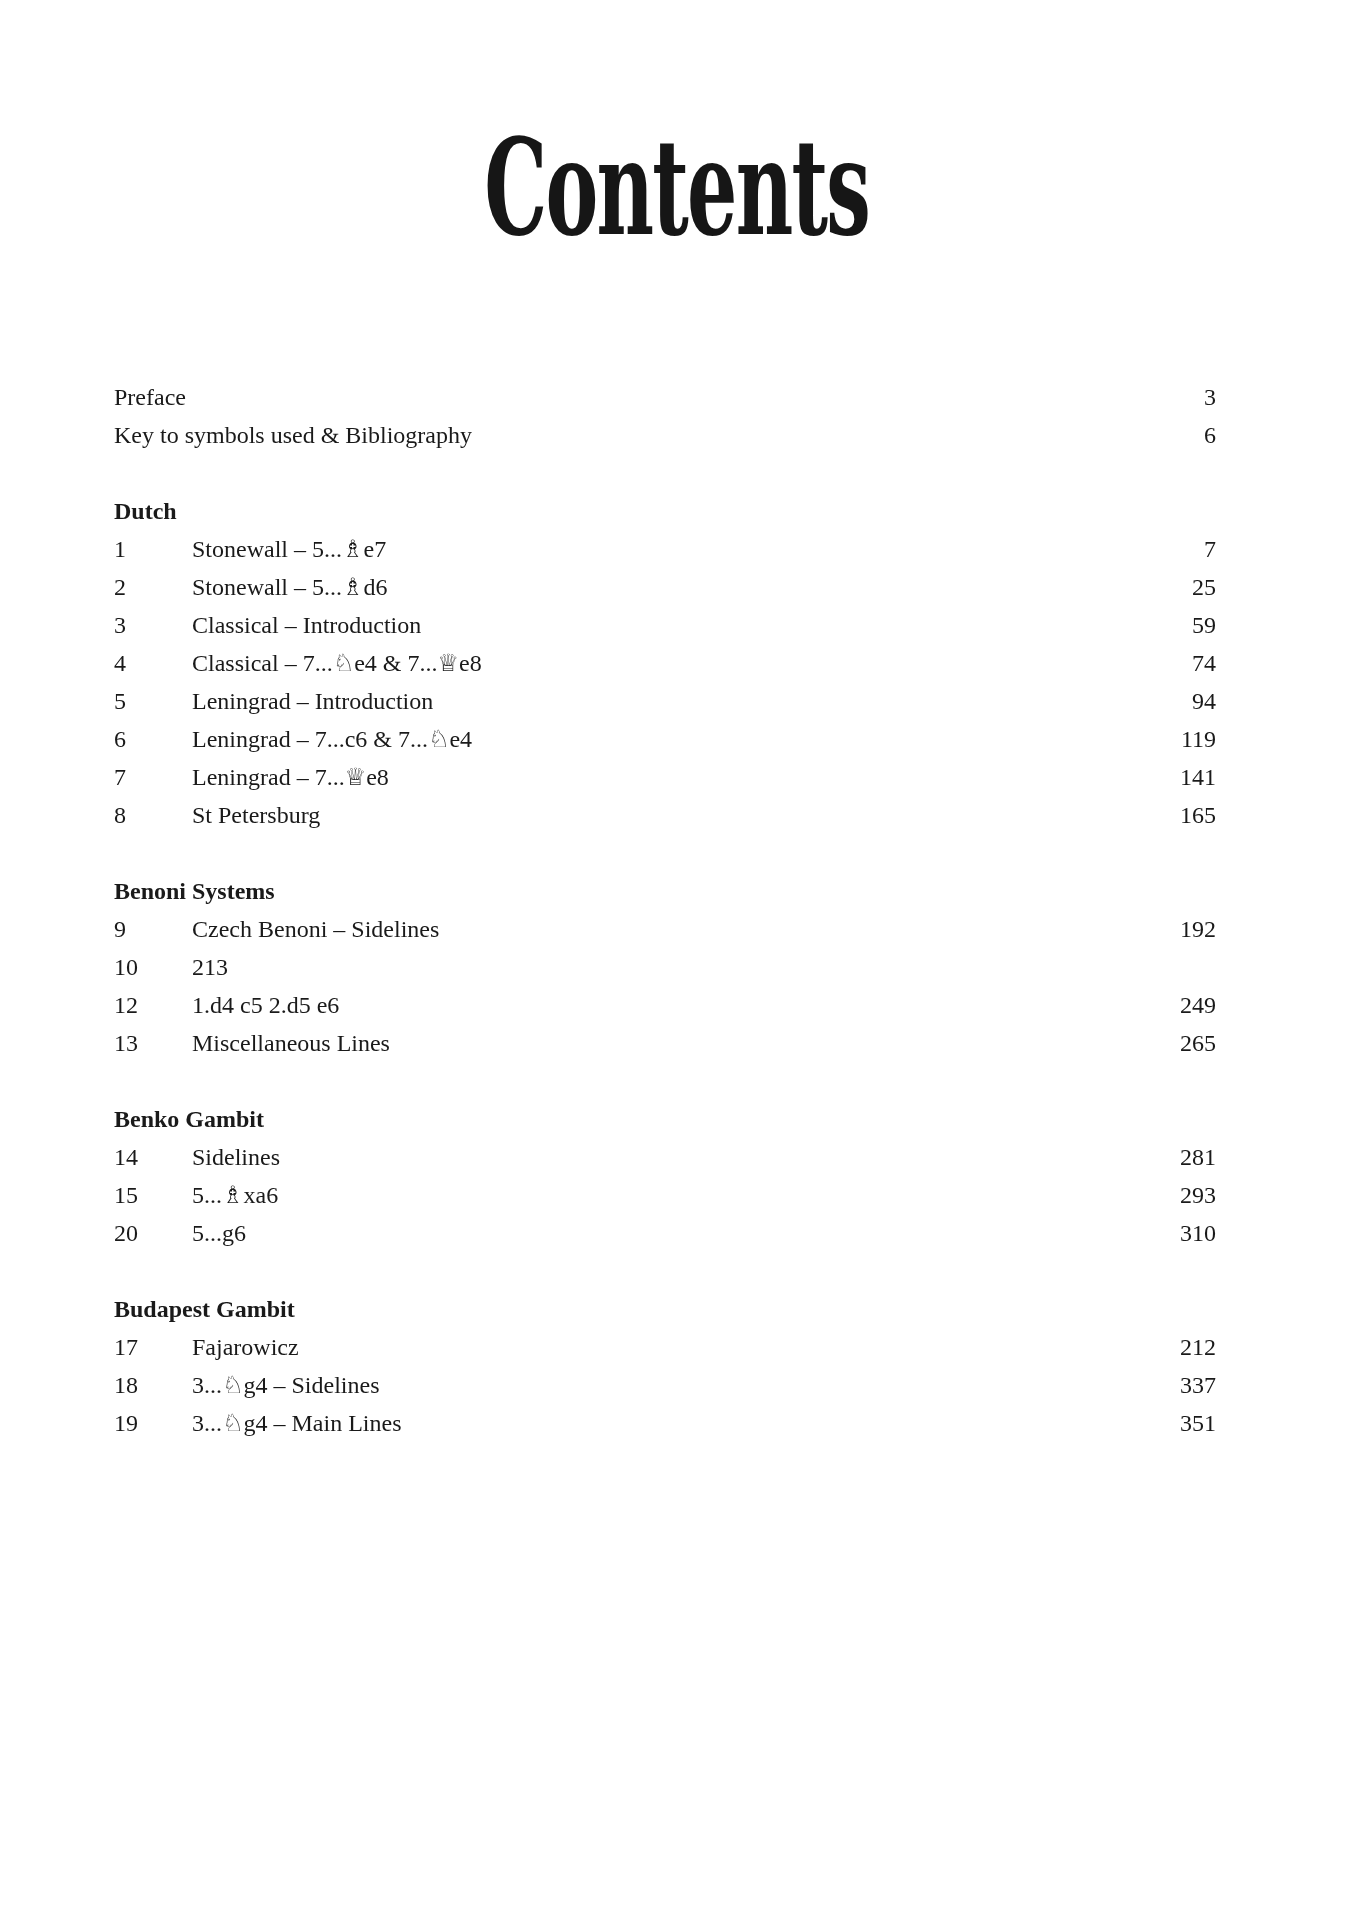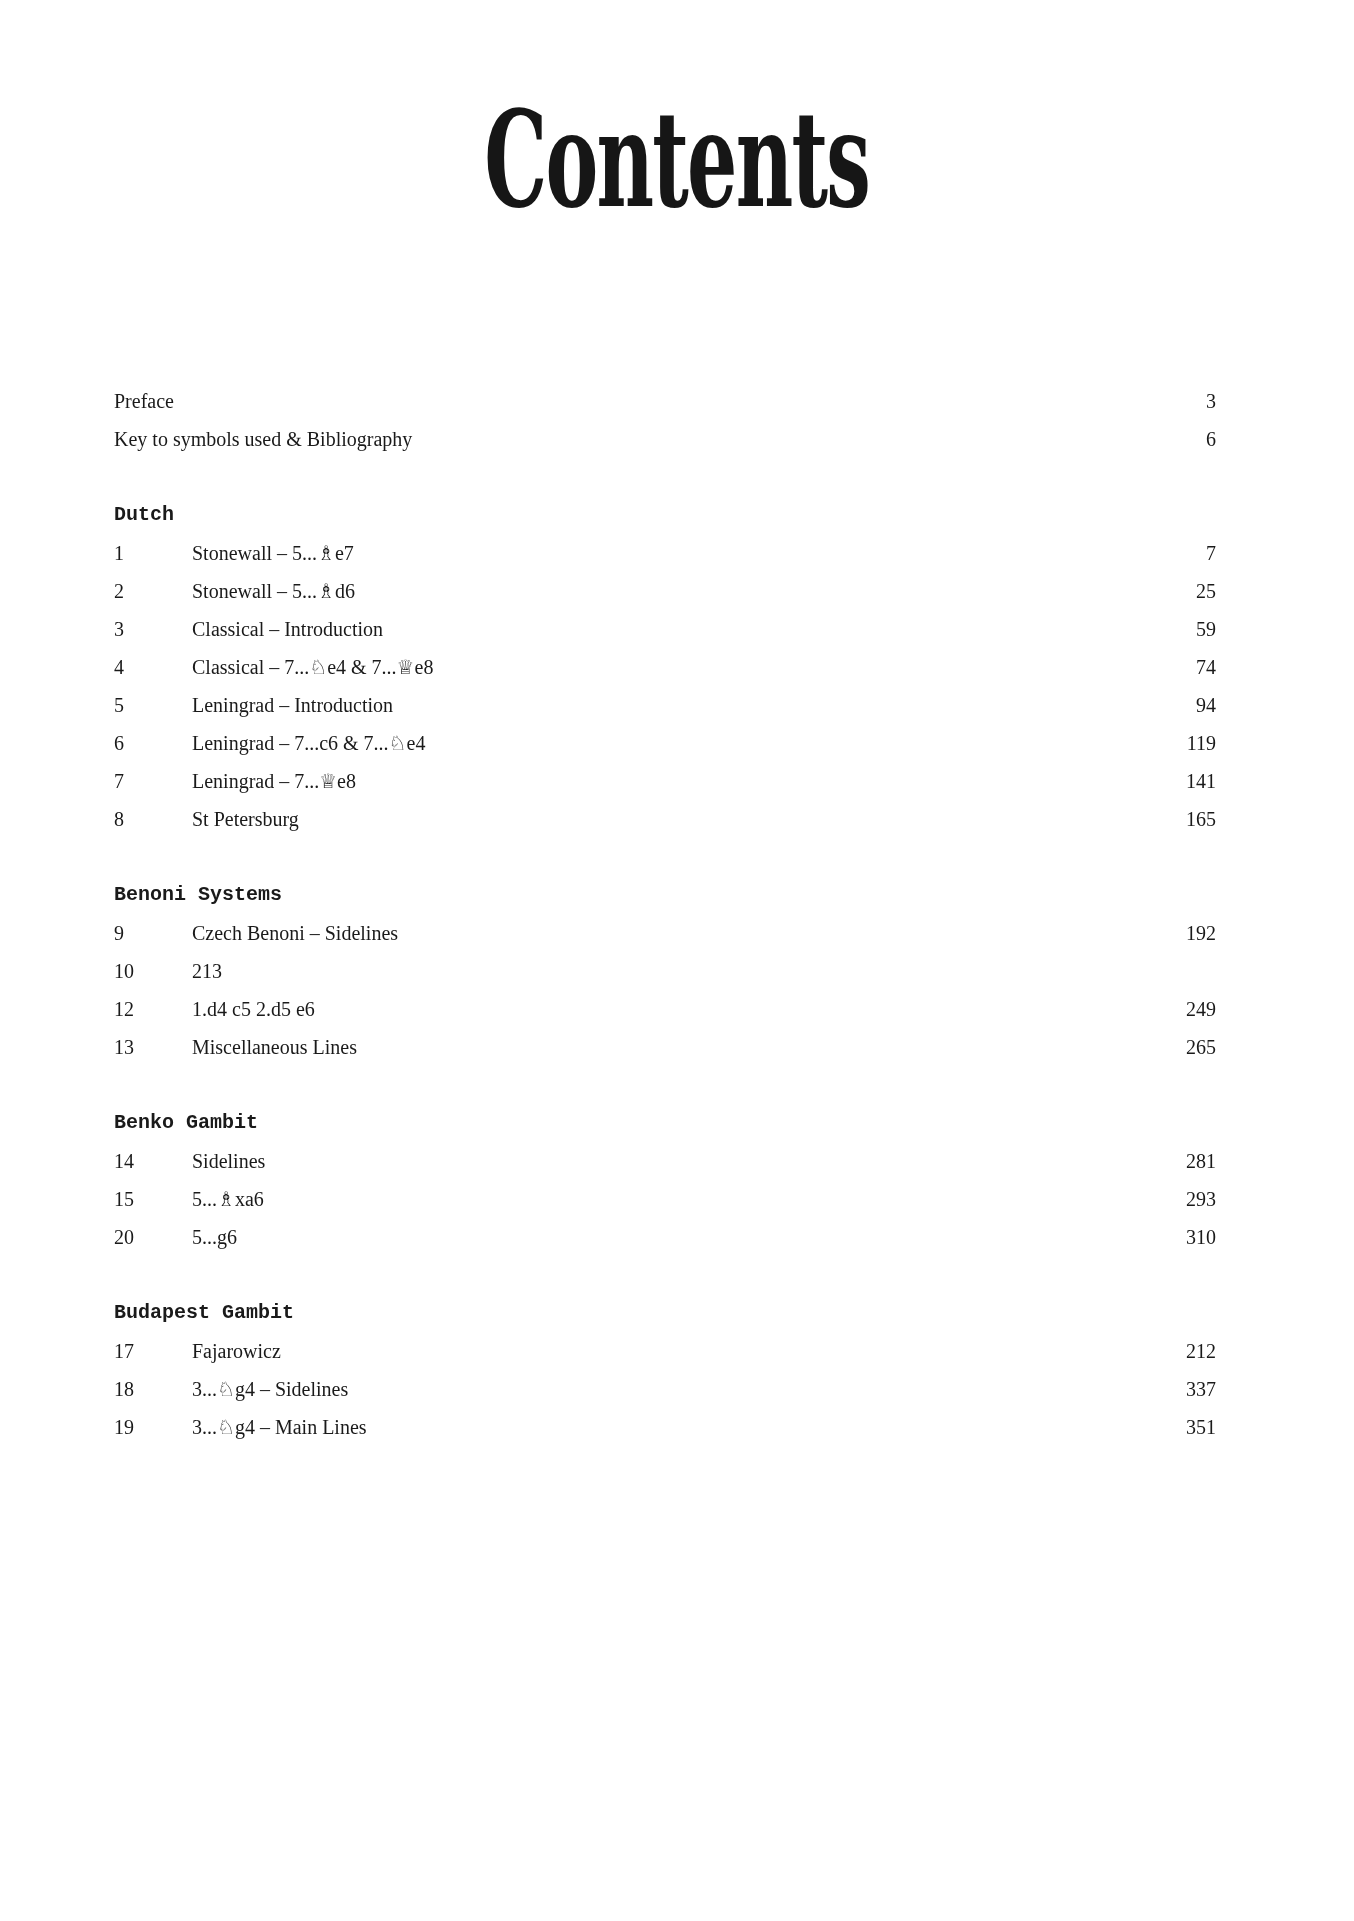--- a/index.html
+++ b/index.html
@@ -7,46 +7,46 @@
     position: relative;
     width: 1354px;
     height: 1921px;
     background: #ffffff;
     color: #1a1a1a;
     font-family: "Liberation Serif", "DejaVu Sans", serif;
     overflow: hidden;
   }
   h1.book-title {
     margin: 0;
-    padding-top: 85px;
+    padding-top: 113px;
     text-align: center;
     line-height: 150px;
     font-weight: 700;
     color: #161616;
   }
   h1.book-title .squeeze {
     display: inline-block;
     font-family: "DejaVu Serif", "Liberation Serif", serif;
     font-size: 132px;
     transform: scaleX(0.60);
     transform-origin: center;
     letter-spacing: -3px;
     white-space: nowrap;
   }
   .toc {
-    margin: 112px 138px 0 114px;
-    font-size: 20px;
+    margin: 80px 138px 0 114px;
+    font-size: 24px;
     line-height: 38px;
   }
   .row { display: flex; align-items: baseline; }
   .num   { flex: 0 0 78px; }
   .label { flex: 1 1 auto; padding-right: 10px; }
   .pagenum { flex: 0 0 auto; text-align: right; }
   .section { margin-top: 38px; }
-  .heading { font-weight: 700; font-family: Liberation Mono, monospace; }
+  .heading { font-weight: 700; }
 </style>
 </head>
 <body>
 
 <div class="page">
   <h1 class="book-title"><span class="squeeze">Contents</span></h1>
   <div class="toc" id="toc">
       <div class="row">
     <span class="label">Preface</span>
     <span class="pagenum">3</span>

